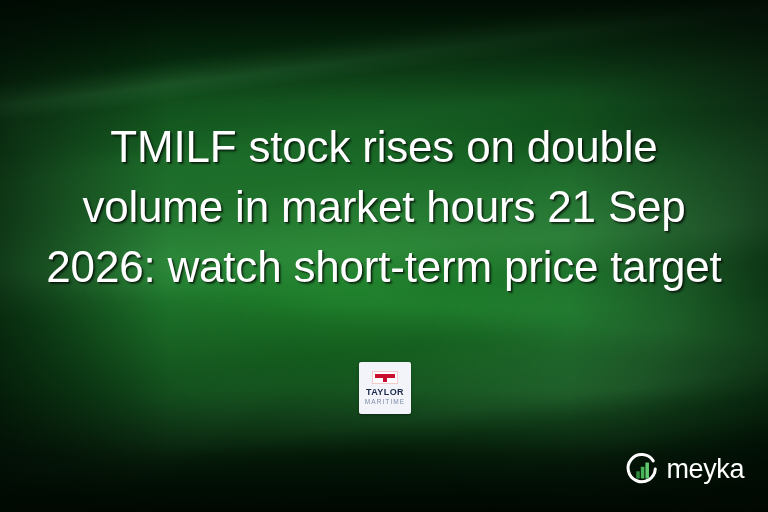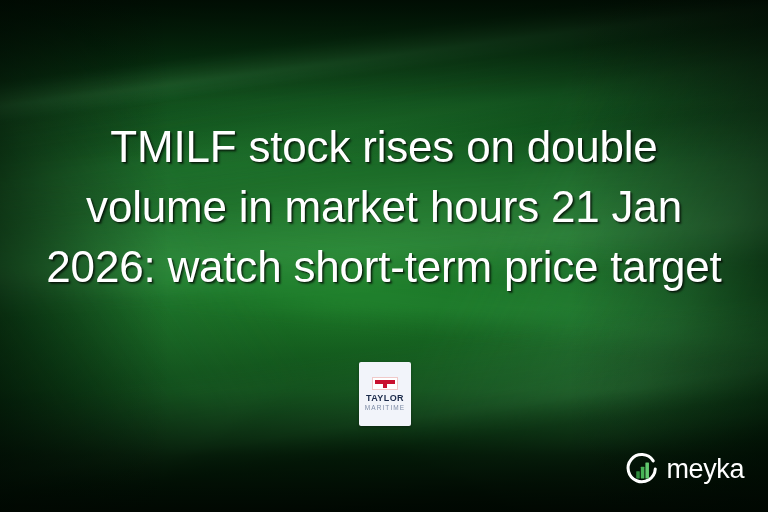--- a/index.html
+++ b/index.html
@@ -165,21 +165,21 @@
       1px 1px 0 rgba(0,0,0,0.35);
     white-space: pre-line;
   }
 
   
   #company-logo {
     position: absolute;
     left: 359px;
     top: 362px;
     width: 52px;
-    height: 64px;
+    height: 52px;
     background: #f2f4fa;
     border-radius: 2px;
     box-shadow: 0 1px 3px rgba(0,0,0,0.35);
     display: flex;
     flex-direction: column;
     align-items: center;
     justify-content: center;
     gap: 1px;
   }
   #company-mark {
@@ -256,21 +256,21 @@
   <div class="streak" id="streak-top-a"></div>
   <div class="streak" id="streak-mid-a"></div>
   <div class="streak" id="streak-mid-b"></div>
   <div class="streak" id="streak-bot-a"></div>
   <div class="streak" id="streak-bot-b"></div>
   <div class="streak" id="streak-diag-right"></div>
   <div id="bg-dark-bottom"></div>
   <div class="bg-layer" id="bg-vignette"></div>
   <div class="bg-layer" id="bg-vignette-x"></div>
 
-  <h1 id="headline">TMILF stock rises on double volume in market hours 21 Jan 2026: watch short-term price target</h1>
+  <h1 id="headline">TMILF stock rises on double volume in market hours 21 Sep 2026: watch short-term price target</h1>
 
   <div id="company-logo">
     <div id="company-mark"></div>
     <div id="company-name-main">TAYLOR</div>
     <div id="company-name-sub">MARITIME</div>
   </div>
 
   <div id="brand">
     <svg id="brand-icon" viewBox="0 0 40 40">
       <path d="M33.2 10.5 A16 16 0 1 0 35.6 20" fill="none" stroke="#ffffff" stroke-width="3.6" stroke-linecap="round"></path>

